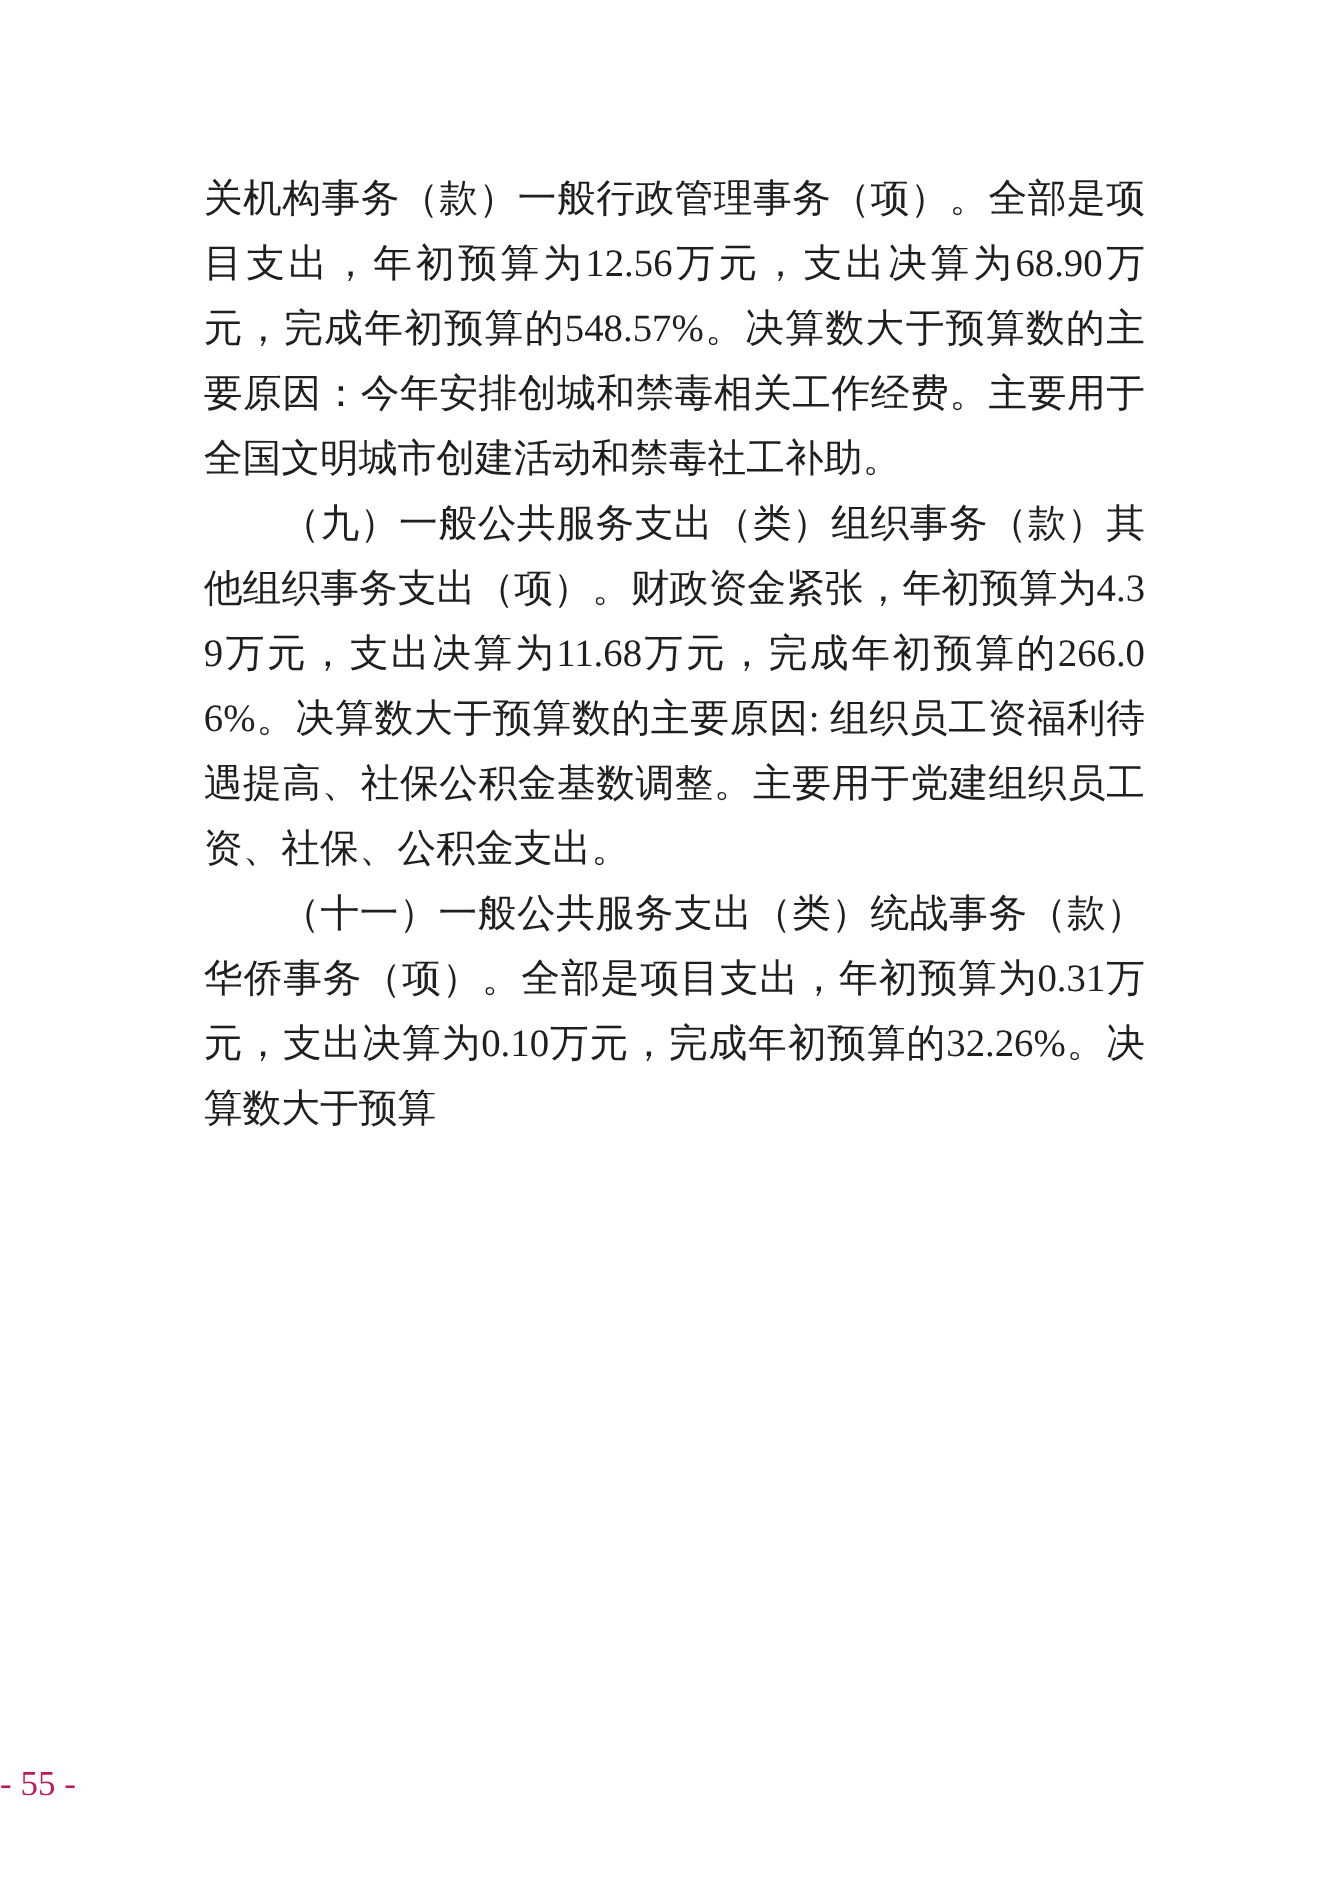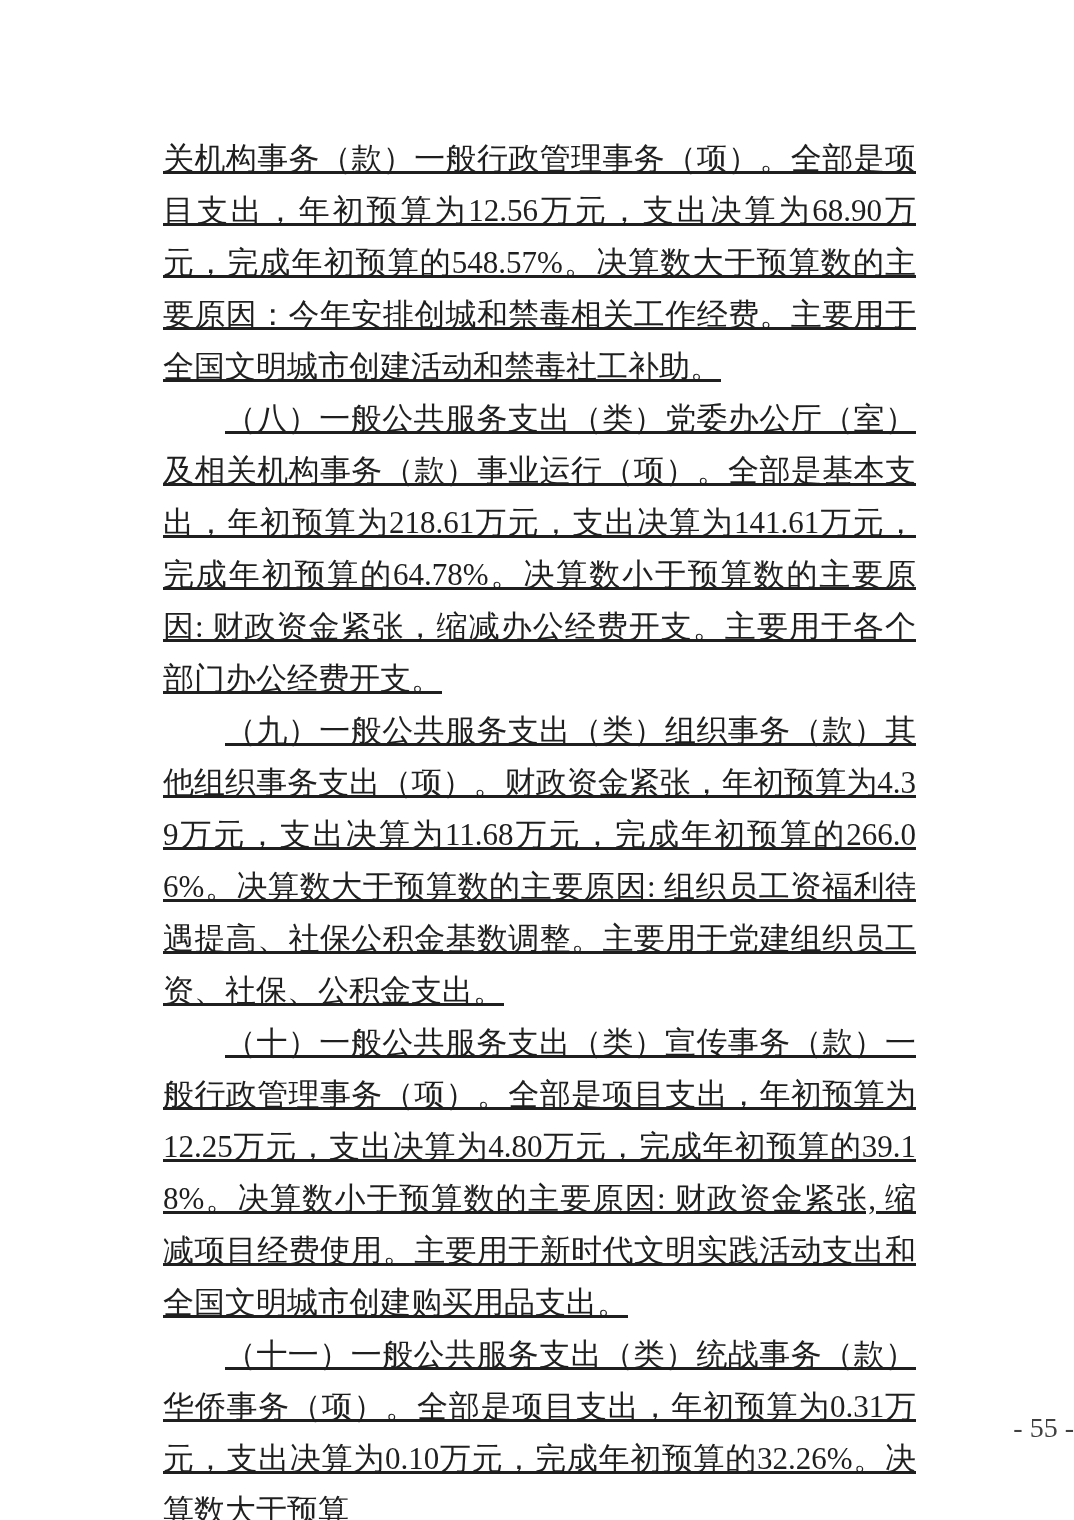--- a/index.html
+++ b/index.html
@@ -24,41 +24,38 @@
   }
   .para {
     margin: 0;
     padding: 0;
     font-size: 31px;
     line-height: 52px;
     text-align: justify;
     text-justify: inter-character;
     word-break: break-all;
     overflow-wrap: break-word;
-    text-decoration: underline;
   }
   .para.indent {
     text-indent: 2em;
   }
   .page-number {
     position: absolute;
     top: 1408px;
     left: 0;
     width: 100%;
-    text-align: right;
+    text-align: left;
     font-size: 28px;
     line-height: 40px;
-    color: #404040;
+    color: #be185d;
   }
 </style>
 </head>
 <body>
 
 <div class="page">
   <div class="content">
     <p class="para">关机构事务（款）一般行政管理事务（项）。全部是项目支出，年初预算为12.56万元，支出决算为68.90万元，完成年初预算的548.57%。决算数大于预算数的主要原因：今年安排创城和禁毒相关工作经费。主要用于全国文明城市创建活动和禁毒社工补助。</p>
-    <p class="para indent">（八）一般公共服务支出（类）党委办公厅（室）及相关机构事务（款）事业运行（项）。全部是基本支出，年初预算为218.61万元，支出决算为141.61万元，完成年初预算的64.78%。决算数小于预算数的主要原因: 财政资金紧张，缩减办公经费开支。主要用于各个部门办公经费开支。</p>
     <p class="para indent">（九）一般公共服务支出（类）组织事务（款）其他组织事务支出（项）。财政资金紧张，年初预算为4.39万元，支出决算为11.68万元，完成年初预算的266.06%。决算数大于预算数的主要原因: 组织员工资福利待遇提高、社保公积金基数调整。主要用于党建组织员工资、社保、公积金支出。</p>
-    <p class="para indent">（十）一般公共服务支出（类）宣传事务（款）一般行政管理事务（项）。全部是项目支出，年初预算为12.25万元，支出决算为4.80万元，完成年初预算的39.18%。决算数小于预算数的主要原因: 财政资金紧张, 缩减项目经费使用。主要用于新时代文明实践活动支出和全国文明城市创建购买用品支出。</p>
     <p class="para indent">（十一）一般公共服务支出（类）统战事务（款）华侨事务（项）。全部是项目支出，年初预算为0.31万元，支出决算为0.10万元，完成年初预算的32.26%。决算数大于预算</p>
   </div>
   <div class="page-number">- 55 -</div>
 </div>
 
 </body></html>

